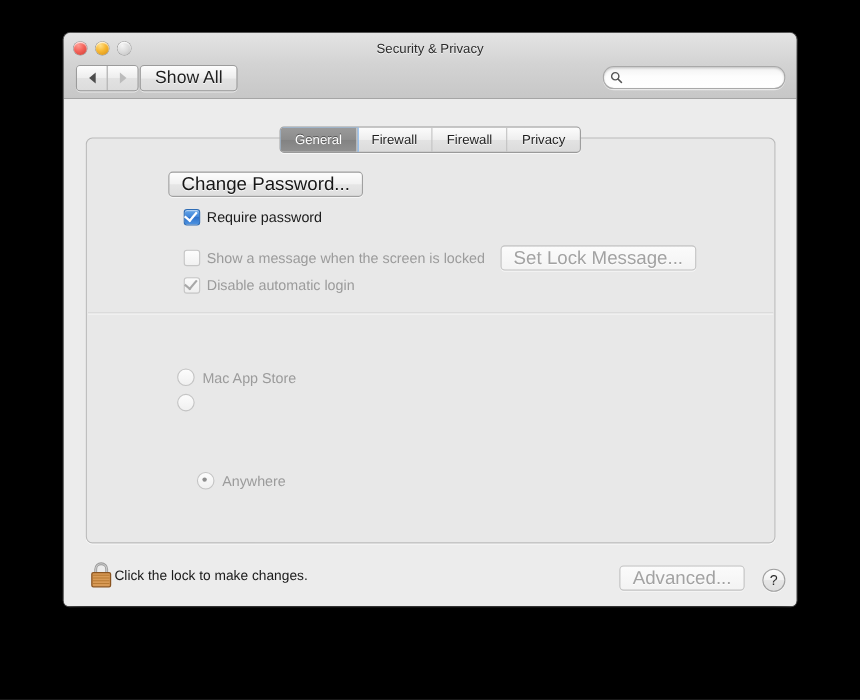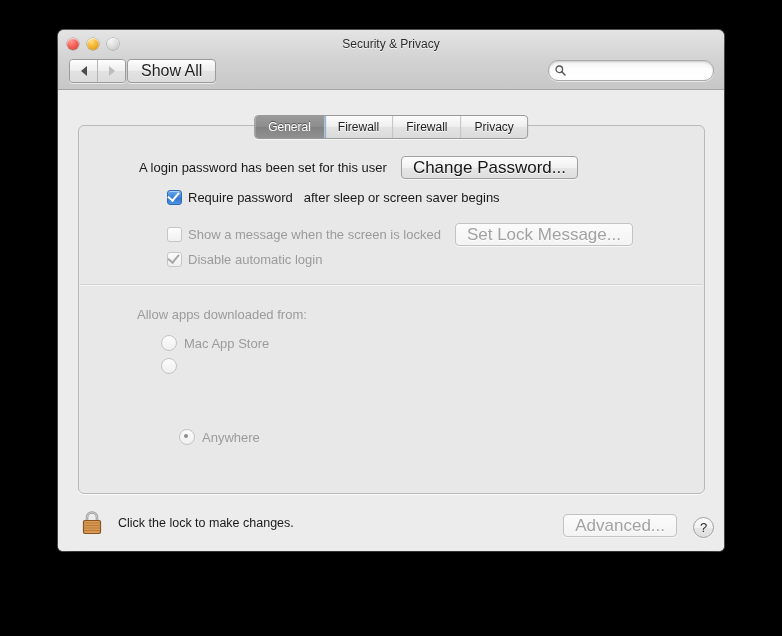--- a/index.html
+++ b/index.html
@@ -277,21 +277,21 @@
     border-top: 1px solid #d2d2d2;
     border-bottom: 1px solid #f5f5f5;
   }
 
   
   #lockrow {
     position: absolute;
     left: 22px; bottom: 14px;
     display: flex; align-items: center;
   }
-  #lock-label { font-size: 12.5px; color: #1a1a1a; margin-left: 14px; }
+  #lock-label { font-size: 12.5px; color: #1a1a1a; margin-left: 0; }
 
   #advanced {
     position: absolute;
     right: 47px; bottom: 14px;
   }
   #helpbtn {
     position: absolute;
     right: 10px; bottom: 13px;
     width: 21px; height: 21px;
     border-radius: 50%;
@@ -356,54 +356,49 @@
           <span>Firewall</span>
         </div>
         <div class="tab">
           <span>Privacy</span>
         </div>
       </div>
 
       <div id="tabbox">
 
         <div class="row" style="left:60px; top:30px;">
-          <span class="lbl">A login password has been set for this user</span>
           <div class="pushbtn" style="margin-left:14px;">
             <span>Change Password...</span>
           </div>
         </div>
 
         <div class="row" style="left:88px; top:64px;">
           <span class="cb on">
             <span class="tick"></span>
           </span>
           <span class="lbl">Require password</span>
-          <span class="lbl" style="margin-left:11px;">after sleep or screen saver begins</span>
         </div>
 
         <div class="row" style="left:88px; top:126px;">
           <span class="cb ondim">
             <span class="tick"></span>
           </span>
           <span class="lbl dim">Disable automatic login</span>
         </div>
 
         <div class="row" style="left:88px; top:97px;">
           <span class="cb off"></span>
           <span class="lbl dim">Show a message when the screen is locked</span>
           <div class="pushbtn disabled" style="margin-left:14px;">
             <span>Set Lock Message...</span>
           </div>
         </div>
 
         <hr class="sep">
 
-        <div class="row" style="left:58px; top:181px;">
-          <span class="lbl dim">Allow apps downloaded from:</span>
-        </div>
 
         <div class="row" style="left:82px; top:209px;">
           <span class="radio"></span>
           <span class="lbl dim">Mac App Store</span>
         </div>
 
         <div class="row" style="left:82px; top:232px;">
           <span class="radio"></span>
         </div>
 

